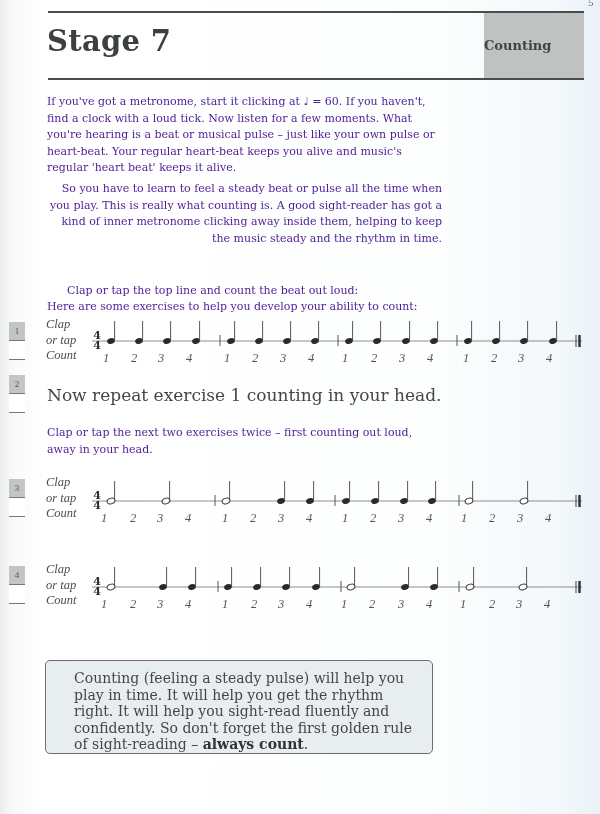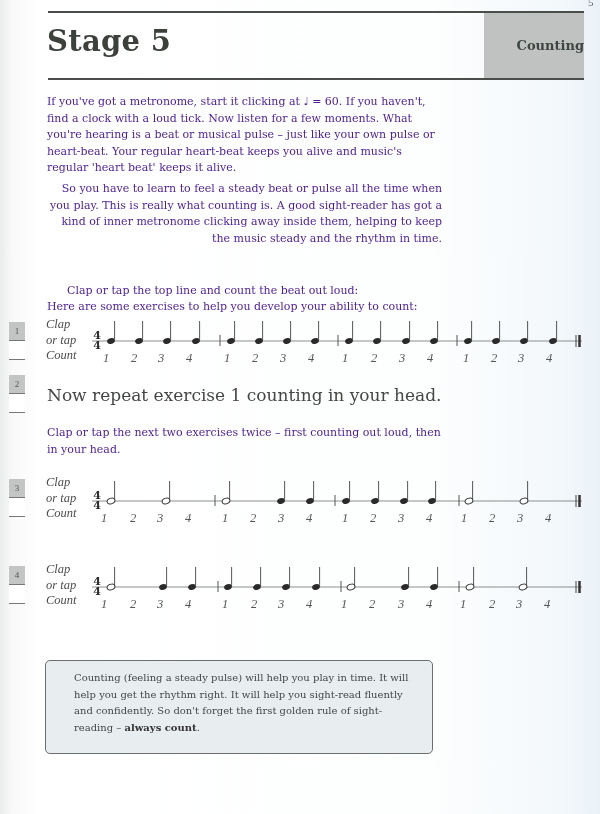--- a/index.html
+++ b/index.html
@@ -8,42 +8,42 @@
     background: linear-gradient(90deg, #e9ecec 0px, #f7f8f7 10px, #ffffff 40px, #fdfefe 430px, #f3f8fb 560px, #eaf2f8 600px);
     font-family: "DejaVu Serif", serif;
     color:#3a3c3a;
   }
   .abs { position:absolute; }
   .page-num { left:588px; top:-4px; font-size:11px; color:#666; font-family:"Liberation Serif", serif; }
   .rule { height:2px; background:#4a4d4a; }
   .rule.top { left:48px; top:11px; width:536px; }
   .rule.bottom { left:48px; top:78px; width:536px; }
   .title { left:47px; top:24px; font-size:29px; font-weight:bold; color:#3c413c; font-family:"DejaVu Serif", serif; letter-spacing:0.3px; }
-  .tab { left:484px; top:13px; width:100px; height:65px; background:#bfc2c1; display:flex; align-items:center; justify-content:flex-end; font-weight:bold; font-size:13px; color:#3f4540; }
+  .tab { left:484px; top:13px; width:100px; height:65px; background:#bfc2c1; display:flex; align-items:center; justify-content:flex-start; font-weight:bold; font-size:13px; color:#3f4540; }
   .para { left:47px; width:395px; font-size:11px; line-height:16.6px; color:#4c1d95; }
   .p1 { top:94px; }
   .p2 { top:181px;text-align:right; }
   .p3 { top:256px;margin-top:43px; }
   .p4 { top:283px;margin-left:20px; }
   .p5 { left:47px; top:385px; width:400px; font-size:17px; color:#454745; }
   .p6 { top:425px; }
   .ex-num { left:9px; width:16px; height:18px; background:#c3c5c4; font-size:9px; color:#555; display:flex; align-items:center; justify-content:center; font-family:"Liberation Serif", serif; }
   .ex-box { left:9px; width:16px; height:18px; background:#fff; border-top:1.5px solid #777; border-bottom:1.5px solid #777; }
   .labels { left:46px; font-family:Liberation Serif, serif; font-style:italic; font-size:12.5px; line-height:15.5px; color:#4b4d4b; }
   .info-box { left:45px; top:660px; width:386px; height:92px; background:#e8edf0; border:1.5px solid #6c6f6e; border-radius:5px; }
-  .info-text { left:74px; top:670px; width:345px; font-size:10px; line-height:16.6px; color:#454745; }
+  .info-text { left:74px; top:670px; width:345px; font-size:14px; line-height:16.6px; color:#454745; }
   .info-text b { color:#333; }
 </style>
 </head>
 <body>
 
 <div>
   <div class="abs page-num">5</div>
   <div class="abs rule top"></div>
-  <div class="abs title">Stage 5</div>
+  <div class="abs title">Stage 7</div>
   <div class="abs tab">
       <span>Counting</span>
     </div>
   <div class="abs rule bottom"></div>
 
   <div class="abs para p1">If you've got a metronome, start it clicking at ♩ = 60. If you haven't, find a clock with a loud tick. Now listen for a few moments. What you're hearing is a beat or musical pulse – just like your own pulse or heart-beat. Your regular heart-beat keeps you alive and music's regular 'heart beat' keeps it alive.</div>
   <div class="abs para p2">So you have to learn to feel a steady beat or pulse all the time when you play. This is really what counting is. A good sight-reader has got a kind of inner metronome clicking away inside them, helping to keep the music steady and the rhythm in time.</div>
   <div class="abs para p3">Here are some exercises to help you develop your ability to count:</div>
   <div class="abs para p4">Clap or tap the top line and count the beat out loud:</div>
 
@@ -144,21 +144,21 @@
         <text x="494" y="51" font-size="12.5" font-style="italic" text-anchor="middle" fill="#555" font-family="Liberation Serif, serif">2</text>
         <text x="521" y="51" font-size="12.5" font-style="italic" text-anchor="middle" fill="#555" font-family="Liberation Serif, serif">3</text>
         <text x="549" y="51" font-size="12.5" font-style="italic" text-anchor="middle" fill="#555" font-family="Liberation Serif, serif">4</text>
       </svg>
     </div>
 
   <div class="abs ex-num" style="top:375px">2</div>
   <div class="abs ex-box" style="top:393px"></div>
   <div class="abs p5">Now repeat exercise 1 counting in your head.</div>
 
-  <div class="abs para p6">Clap or tap the next two exercises twice – first counting out loud, then in your head.</div>
+  <div class="abs para p6">Clap or tap the next two exercises twice – first counting out loud, away in your head.</div>
 
   <div class="abs ex-num" style="top:479px">3</div>
   <div class="abs ex-box" style="top:497px"></div>
   <div class="abs labels" style="top:475px">
     <div>Clap</div>
     <div>or tap</div>
     <div>Count</div>
   </div>
   <div class="abs rhythm" id="ex3">
       <svg width="600" height="60" style="position: absolute; left: 0px; top: 471px;">

